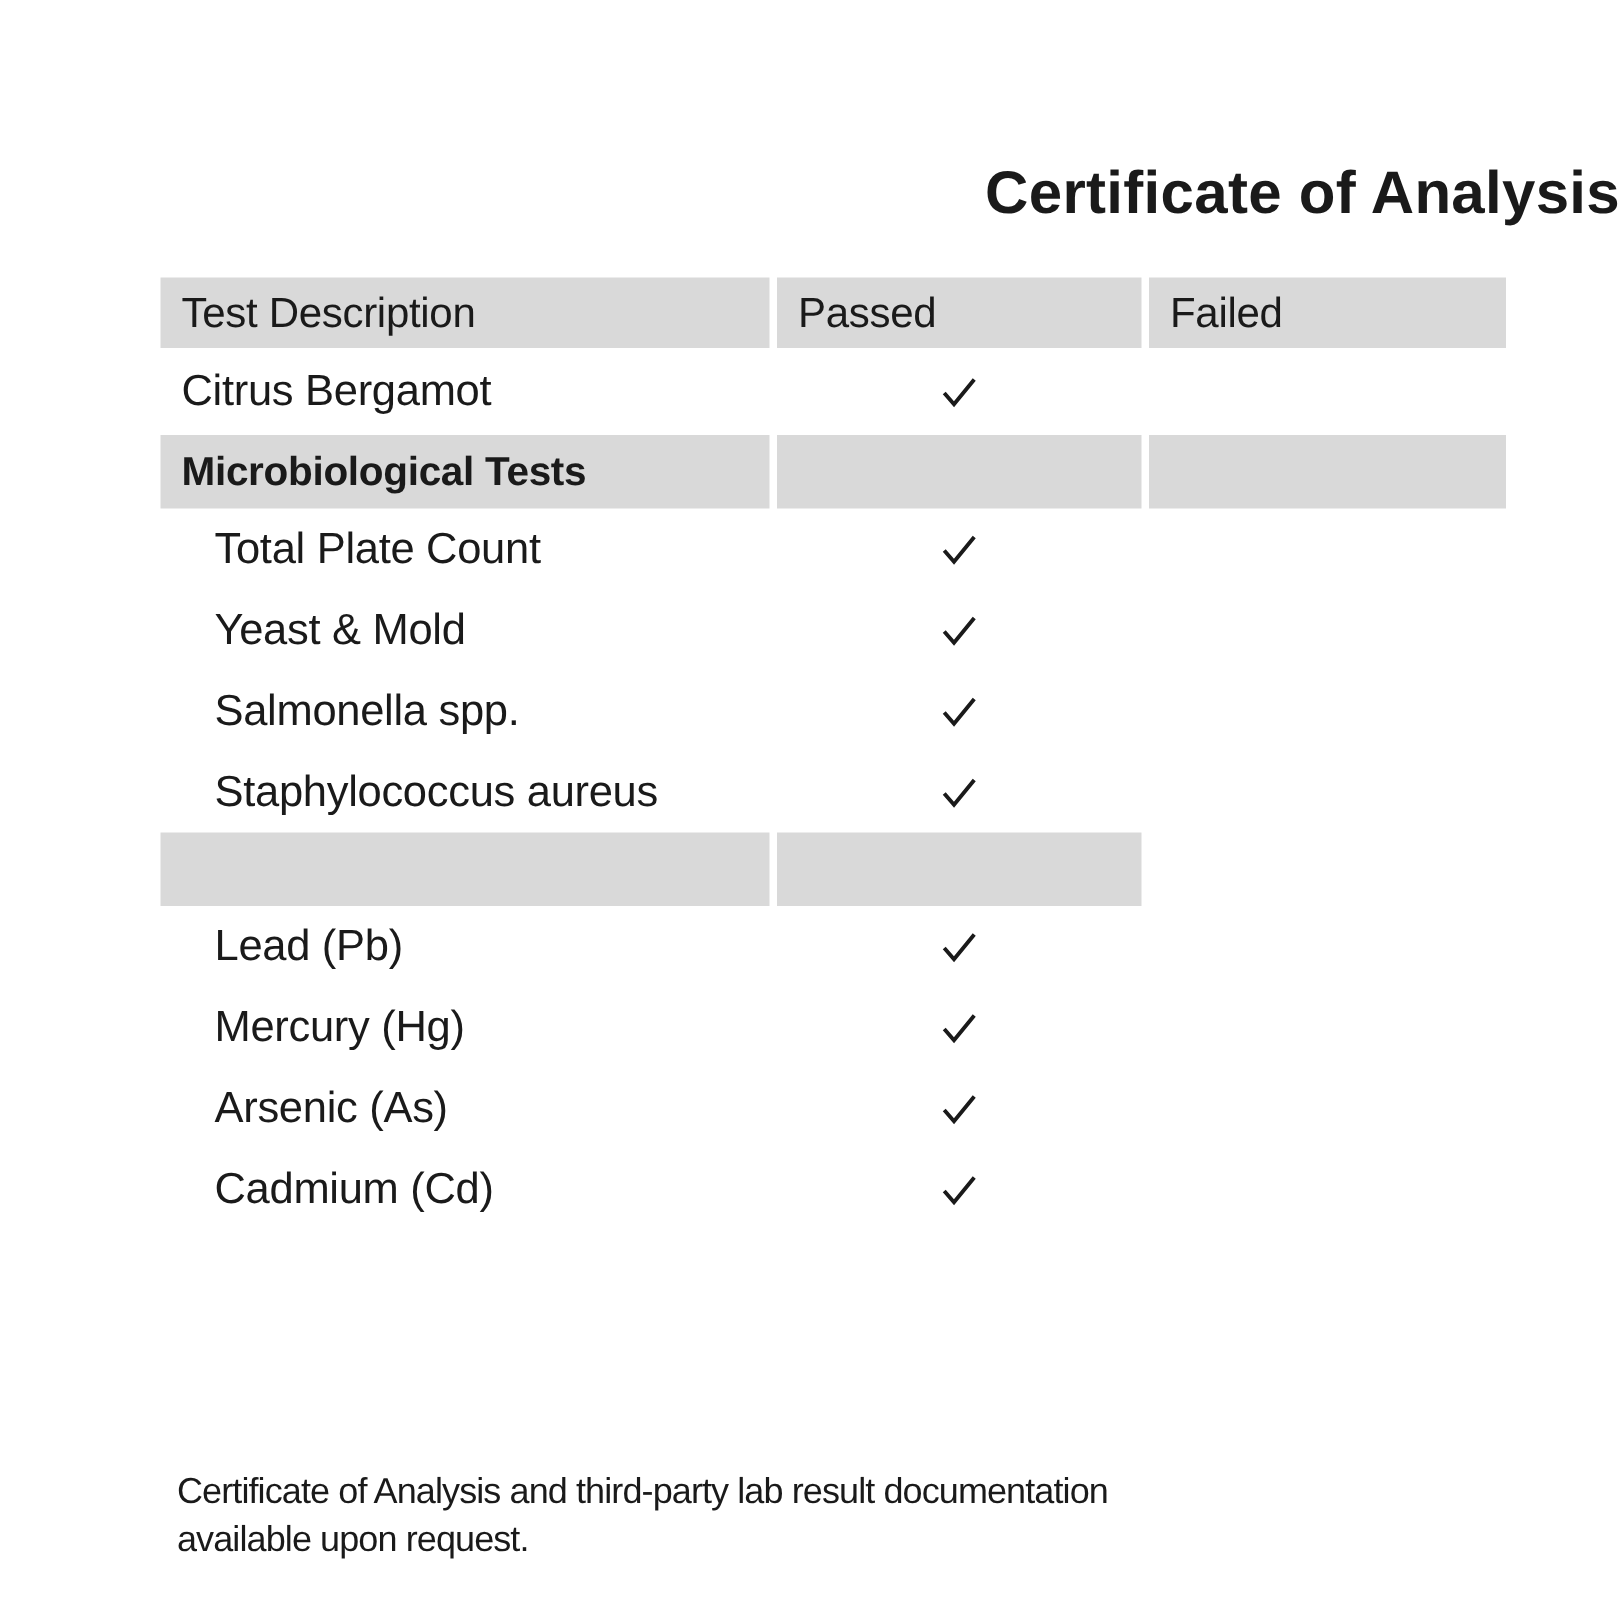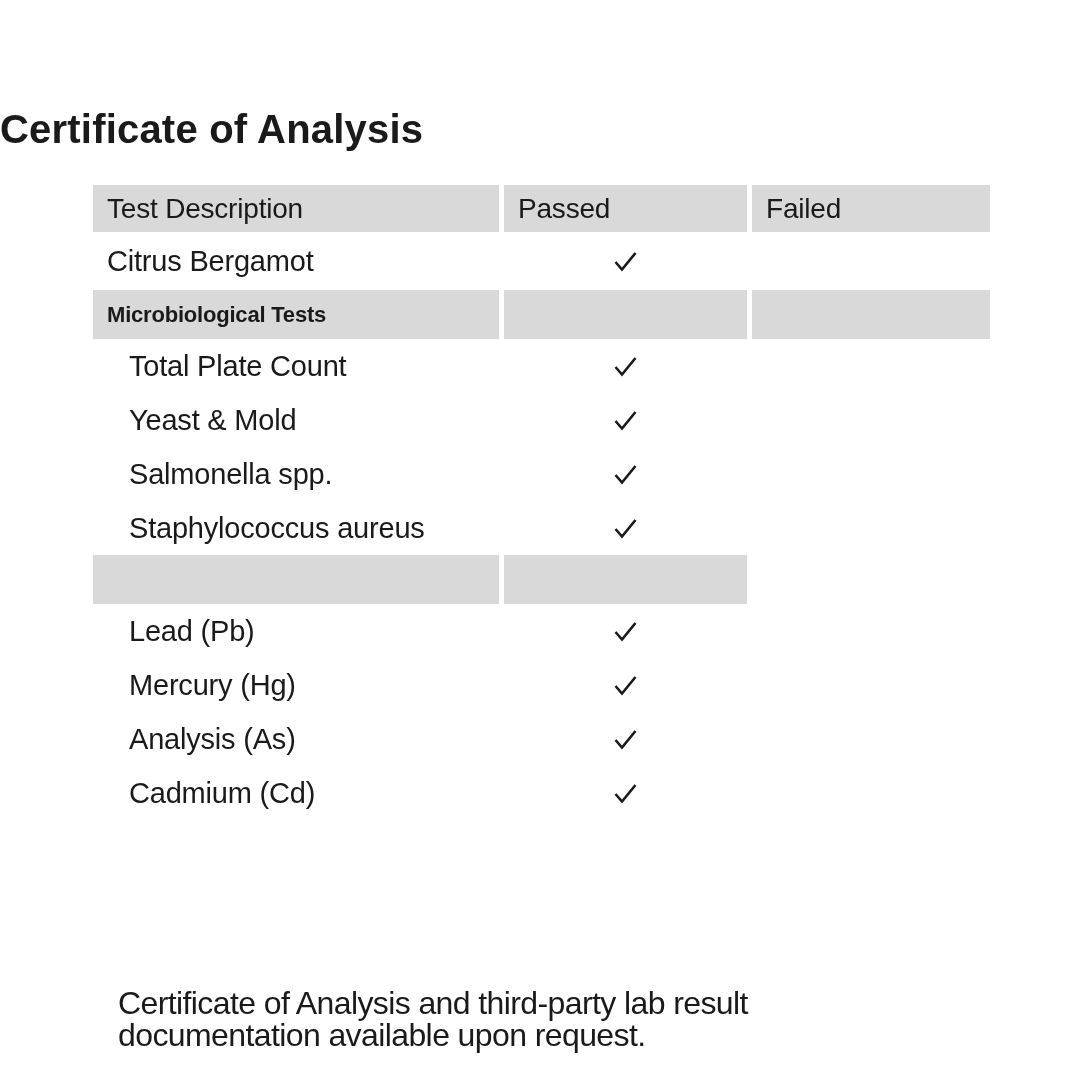--- a/index.html
+++ b/index.html
@@ -11,30 +11,30 @@
     width: 1080px;
     height: 1080px;
     position: relative;
     font-family: "Liberation Sans", sans-serif;
     color: var(--text-color, #1a1a1a);
     overflow: hidden;
   }
   .page-title {
     margin: 0;
     padding-top: 107px;
-    text-align: left;
+    text-align: right;
     font-size: 40px;
     line-height: 45px;
     font-weight: 700;
     letter-spacing: 0.2px;
     color: var(--text-color, #1a1a1a);
   }
   .coa-table {
     position: absolute;
-    left: 93px;
+    left: 107px;
     top: 185px;
     width: 897px;
   }
   .row {
     display: grid;
     grid-template-columns: 406px 243px 238px;
     column-gap: 5px;
   }
   .row .cell {
     display: flex;
@@ -51,21 +51,21 @@
     box-sizing: border-box;
   }
   .row-section {
     height: 49px;
   }
   .row-section .cell {
     background: var(--band-bg, #d9d9d9);
     box-sizing: border-box;
   }
   .row-section .cell.label-cell {
-    font-size: 22px;
+    font-size: 27px;
     font-weight: 700;
     letter-spacing: -0.2px;
     padding-left: 14px;
   }
   .row-item {
     height: 54px;
   }
   .row-item.tall {
     height: 58px;
   }
@@ -80,21 +80,21 @@
     justify-content: center;
   }
   .check-icon {
     display: block;
   }
   .footer-note {
     position: absolute;
     left: 118px;
     top: 955px;
     width: 648px;
-    font-size: 32px;
+    font-size: 24px;
     line-height: 32px;
     letter-spacing: -0.6px;
     color: var(--text-color, #1a1a1a);
   }
 </style>
 </head>
 <body>
 
 <h1 class="page-title">Certificate of Analysis</h1>
 
@@ -212,21 +212,21 @@
         <polyline points="3.5,12 10,19.5 23.5,3" fill="none" stroke="#1a1a1a" stroke-width="2.6"></polyline>
       </svg>
     </div>
     <div class="cell mark-cell">
       
     </div>
   </div>
 
   <div class="row row-item">
     <div class="cell label-cell indent-1">
-      <span>Analysis (As)</span>
+      <span>Arsenic (As)</span>
     </div>
     <div class="cell mark-cell">
       <svg class="check-icon" width="27" height="23" viewBox="0 0 27 23">
         <polyline points="3.5,12 10,19.5 23.5,3" fill="none" stroke="#1a1a1a" stroke-width="2.6"></polyline>
       </svg>
     </div>
     <div class="cell mark-cell">
       
     </div>
   </div>

